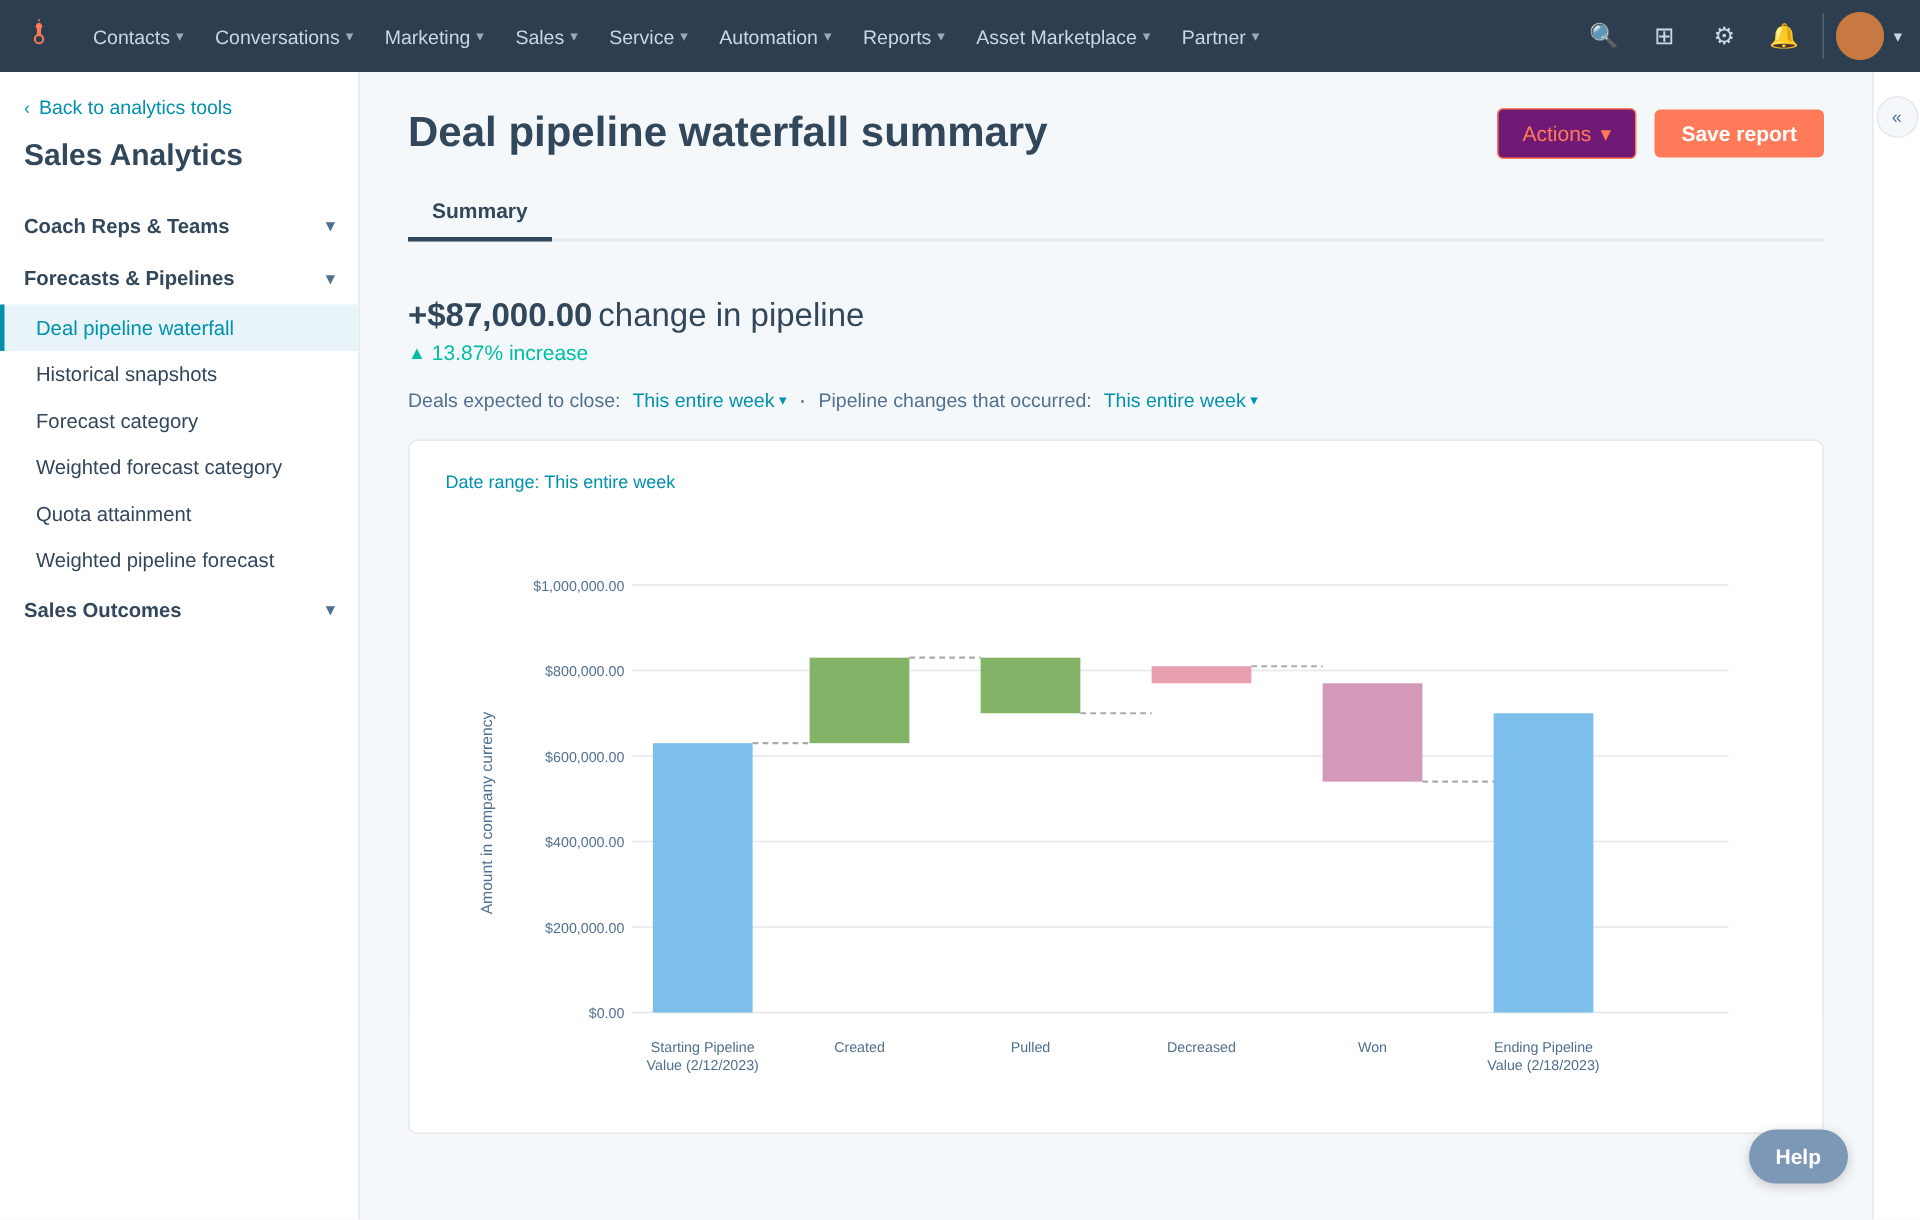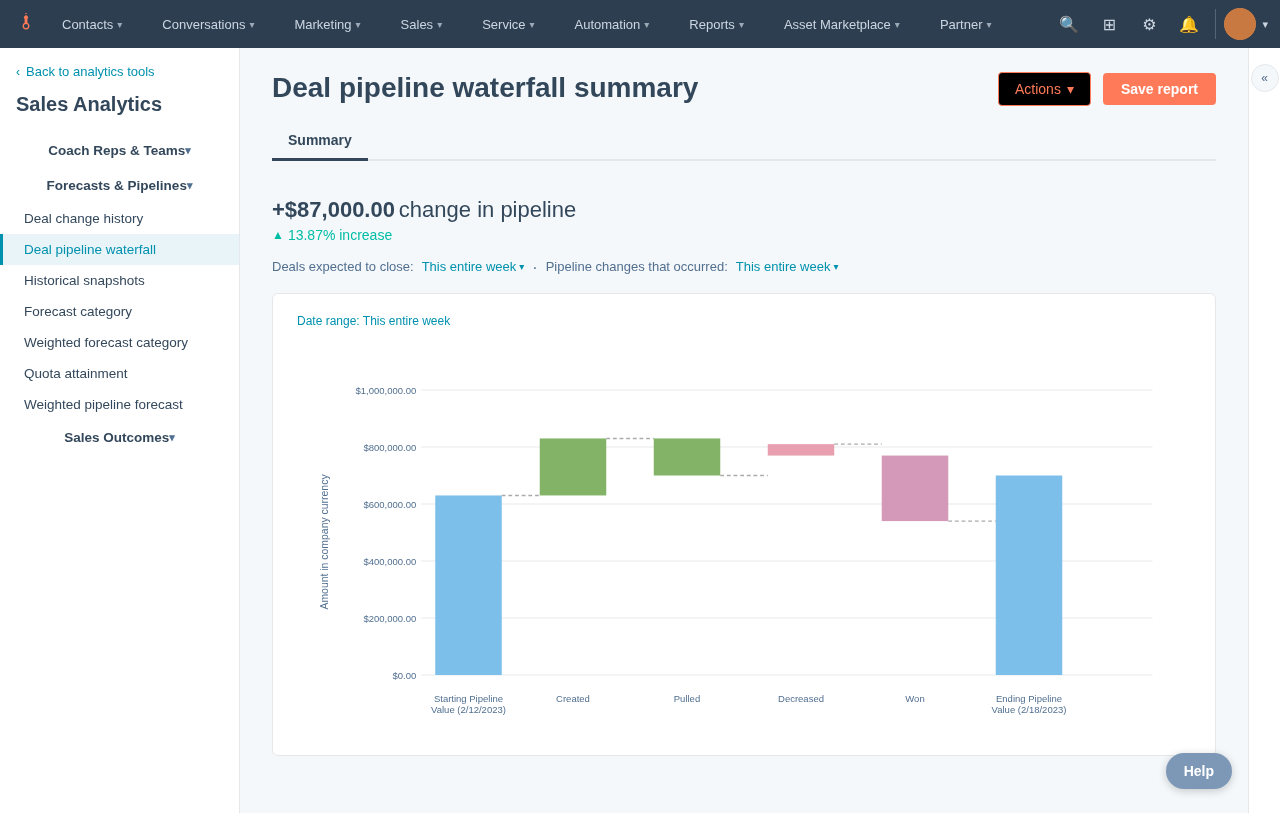--- a/index.html
+++ b/index.html
@@ -4,56 +4,56 @@
   <style>
     * { box-sizing: border-box; margin: 0; padding: 0; }
     body { font-family: -apple-system, BlinkMacSystemFont, 'Segoe UI', Helvetica, Arial, sans-serif; font-size: 14px; background: #f5f8fa; color: #33475b; }
 
     
     .topnav {
       display: flex; align-items: center; background: #2d3e50; height: 48px; padding: 0 12px; position: fixed; top: 0; left: 0; right: 0; z-index: 100;
     }
     .topnav-logo { width: 28px; height: 28px; margin-right: 12px; flex-shrink: 0; }
     .topnav-logo svg { fill: #ff7a59; width: 28px; height: 28px; }
-    .topnav-items { display: flex; align-items: flex-end; flex: 1; gap: 20px; }
+    .topnav-items { display: flex; align-items: flex-end; flex: 1; gap: 1px; }
     .topnav-item {
       color: #cbd6e2; font-size: 13px; padding: 0 10px; height: 48px; display: flex; align-items: center; gap: 4px; cursor: pointer; white-space: nowrap;
     }
     .topnav-item .chevron { font-size: 10px; opacity: 0.7; }
     .topnav-right { display: flex; align-items: center; gap: 4px; margin-left: auto; }
     .topnav-icon-btn {
       width: 36px; height: 36px; border-radius: 50%; display: flex; align-items: center; justify-content: center; color: #cbd6e2; cursor: pointer; font-size: 16px; border: none; background: transparent;
     }
     .topnav-divider { width: 1px; height: 30px; background: rgba(255,255,255,0.2); margin: 0 4px; }
     .topnav-avatar { width: 32px; height: 32px; border-radius: 50%; background: #c87941; display: flex; align-items: center; justify-content: center; cursor: pointer; overflow: hidden; }
 
     
     .layout { display: flex; margin-top: 48px; height: calc(100vh - 48px); }
 
     
     .sidebar { width: 240px; background: #fff; border-right: 1px solid #e5e8eb; flex-shrink: 0; overflow-y: auto; padding: 16px 0; }
     .sidebar-back { display: flex; align-items: center; gap: 6px; color: #0091ae; font-size: 13px; padding: 0 16px 12px; cursor: pointer; }
     .sidebar-back .arrow { font-size: 12px; }
     .sidebar-title { font-size: 20px; font-weight: 700; color: #33475b; padding: 0 16px 16px; line-height: 1.3; }
     .sidebar-section-header {
-      display: flex; align-items: center; justify-content: center; padding: 10px 16px; cursor: pointer; font-size: 13.5px; font-weight: 600; color: #33475b;
+      display: flex; align-items: center; justify-content: space-between; padding: 10px 16px; cursor: pointer; font-size: 13.5px; font-weight: 600; color: #33475b;
     }
     .sidebar-section-header .chevron { font-size: 11px; color: #516f90; }
     .sidebar-item {
       padding: 8px 16px 8px 24px; font-size: 13.5px; color: #33475b; cursor: pointer; display: block;
     }
     .sidebar-item.active { background: #e8f4f8; color: #0091ae; border-left: 3px solid #0091ae; padding-left: 21px; font-weight: 500; }
 
     
     .main { flex: 1; overflow-y: auto; padding: 24px 32px; background: #f5f8fa; }
     .page-header { display: flex; align-items: flex-start; justify-content: space-between; margin-bottom: 16px; }
     .page-title { font-size: 28px; font-weight: 700; color: #33475b; }
     .header-actions { display: flex; gap: 12px; align-items: center; }
     .btn-actions {
-      border: 1px solid #ff7a59; color: #ff7a59; background: #000000; padding: 8px 16px; border-radius: 4px; font-size: 14px; cursor: pointer; display: flex; align-items: center; gap: 6px; font-weight: 500;
+      border: 1px solid #ff7a59; color: #ff7a59; background: #701a75; padding: 8px 16px; border-radius: 4px; font-size: 14px; cursor: pointer; display: flex; align-items: center; gap: 6px; font-weight: 500;
     }
     .btn-save {
       background: #ff7a59; color: #fff; border: none; padding: 8px 18px; border-radius: 4px; font-size: 14px; cursor: pointer; font-weight: 600;
     }
 
     
     .tabs { display: flex; border-bottom: 2px solid #e5e8eb; margin-bottom: 36px; }
     .tab {
       padding: 10px 16px; font-size: 14px; cursor: pointer; color: #516f90; border-bottom: 3px solid transparent; margin-bottom: -2px;
     }
@@ -160,21 +160,20 @@
 
     <div class="sidebar-section-header">
       <span>Coach Reps &amp; Teams</span>
       <span class="chevron">▾</span>
     </div>
 
     <div class="sidebar-section-header">
       <span>Forecasts &amp; Pipelines</span>
       <span class="chevron">▾</span>
     </div>
-    <a class="sidebar-item">Deal change history</a>
     <a class="sidebar-item active">Deal pipeline waterfall</a>
     <a class="sidebar-item">Historical snapshots</a>
     <a class="sidebar-item">Forecast category</a>
     <a class="sidebar-item">Weighted forecast category</a>
     <a class="sidebar-item">Quota attainment</a>
     <a class="sidebar-item">Weighted pipeline forecast</a>
 
     <div class="sidebar-section-header">
       <span>Sales Outcomes</span>
       <span class="chevron">▾</span>

